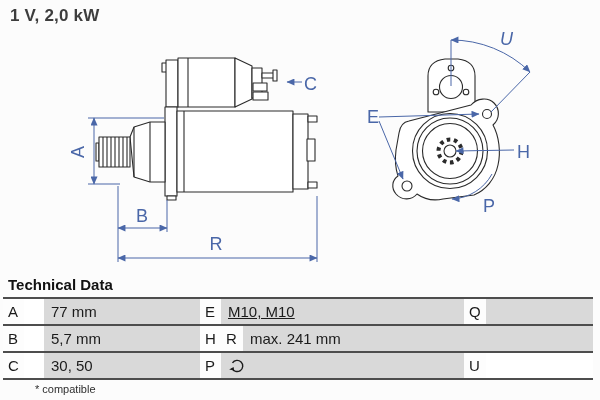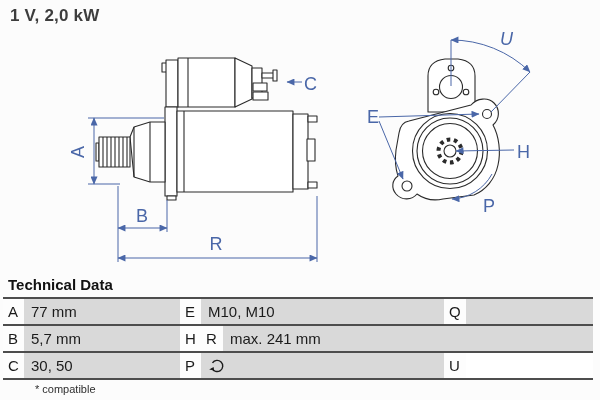--- a/index.html
+++ b/index.html
@@ -11,22 +11,22 @@
   .diagram{position:absolute;top:0;left:0;}
   .tech-heading{position:absolute;top:276px;left:8px;font-size:15px;
                 font-weight:bold;color:#121212;}
   .dtable{position:absolute;top:297px;left:3px;width:590px;
           border-top:2px solid #4d4d4d;font-size:15px;color:#1b1b1b;}
   .trow{display:flex;height:25px;border-bottom:2px solid #4d4d4d;
         align-items:stretch;background:#fff;}
   .kc,.vc{display:flex;align-items:center;box-sizing:border-box;}
   .kc{background:#fdfdfd;padding-left:5px;}
   .vc{background:#d9d9d9;padding-left:7px;}
-  .k1{width:21px;} .v1{width:156px;}
-  .k2{width:21px;} .v2{width:243px;}
+  .k1{width:21px;} .v1{width:156px;margin-left:20px;}
+  .k2{width:21px;} .v2{width:243px;text-decoration:underline;}
   .k3{width:22px;} .v3{flex:1;}
   .footnote{position:absolute;top:383px;left:35px;font-size:11px;color:#2e2e2e;text-align:right;}
   .dim-label{fill:#4a67a8;font-family:"Liberation Sans",sans-serif;
              font-size:18px;font-weight:300;}
   .dk{stroke:#2b2b2b;stroke-width:1.1;fill:#ffffff;stroke-linejoin:round;}
   .dkl{stroke:#2b2b2b;stroke-width:1.1;fill:none;}
   .bl{stroke:#4a67a8;stroke-width:1;fill:none;}
   .rot-icon{display:block;}
 </style>
 </head>

